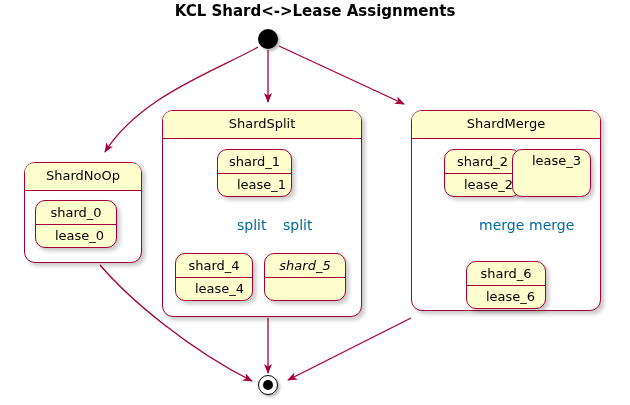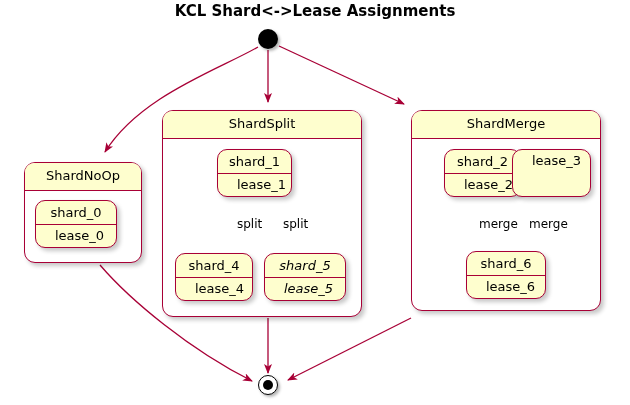--- a/index.html
+++ b/index.html
@@ -70,22 +70,22 @@
     line-height:21px;
     text-align:left;
     padding-left:19px;
     font-size:13px;
     color:#000000;
   }
 
   
   .edge-label{
     position:absolute;
-    font-size:12px;
-    color:#000000;
+    font-size:14px;
+    color:#0369a1;
     white-space:nowrap;
   }
 
   
   .start-node{
     position:absolute;
     width:20px;height:20px;
     border-radius:50%;
     background:#000000;
     box-shadow:2px 2px 3px rgba(0,0,0,0.30);
@@ -162,39 +162,38 @@
       <div class="leaf" style="left:54px;top:10px;width:75px;height:48px;">
         <div class="leaf-title">shard_1</div>
         <div class="leaf-body">lease_1</div>
       </div>
       <div class="leaf" style="left:12px;top:114px;width:78px;height:48px;">
         <div class="leaf-title">shard_4</div>
         <div class="leaf-body">lease_4</div>
       </div>
       <div class="leaf" style="left:101px;top:114px;width:82px;height:48px;font-style:italic;">
         <div class="leaf-title">shard_5</div>
-        <div class="leaf-body">lease_5</div>
       </div>
     </div>
   </div>
 
   <div class="edge-label" style="left:237px;top:217px;">split</div>
   <div class="edge-label" style="left:283px;top:217px;">split</div>
 
   <div class="composite" style="left:411px;top:110px;width:190px;height:201px;">
     <div class="composite-title">ShardMerge</div>
     <div class="composite-body">
       <div class="leaf" style="left:9px;top:10px;width:77px;height:48px;margin-left:23px;">
         <div class="leaf-title">shard_2</div>
         <div class="leaf-body">lease_2</div>
       </div>
       <div class="leaf" style="left:100px;top:10px;width:79px;height:48px;">
         <div class="leaf-body">lease_3</div>
       </div>
-      <div class="leaf" style="left:54px;top:112px;width:80px;height:48px;">
+      <div class="leaf" style="left:54px;top:122px;width:80px;height:48px;">
         <div class="leaf-title">shard_6</div>
         <div class="leaf-body">lease_6</div>
       </div>
     </div>
   </div>
 
   <div class="edge-label" style="left:479px;top:217px;">merge</div>
   <div class="edge-label" style="left:529px;top:217px;">merge</div>
 
   <div class="end-node" style="left:258px;top:375px;">

